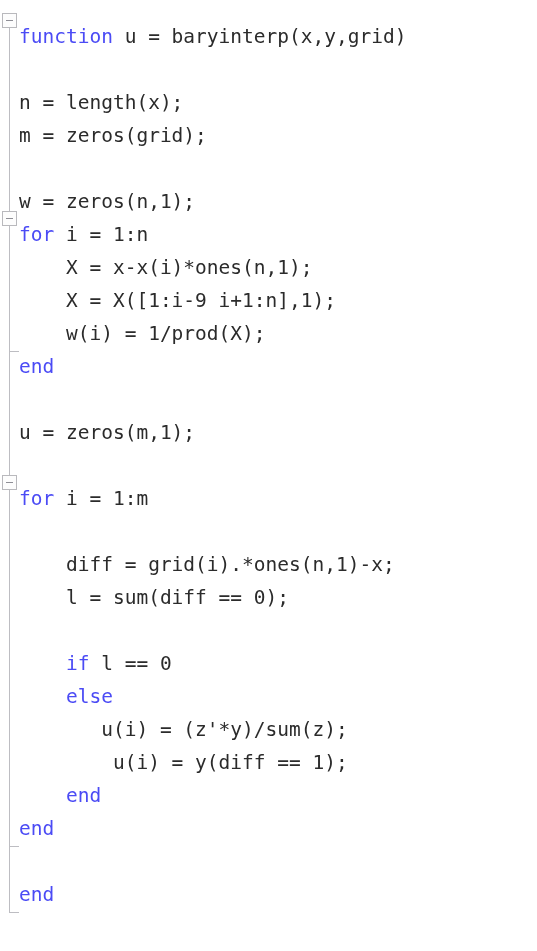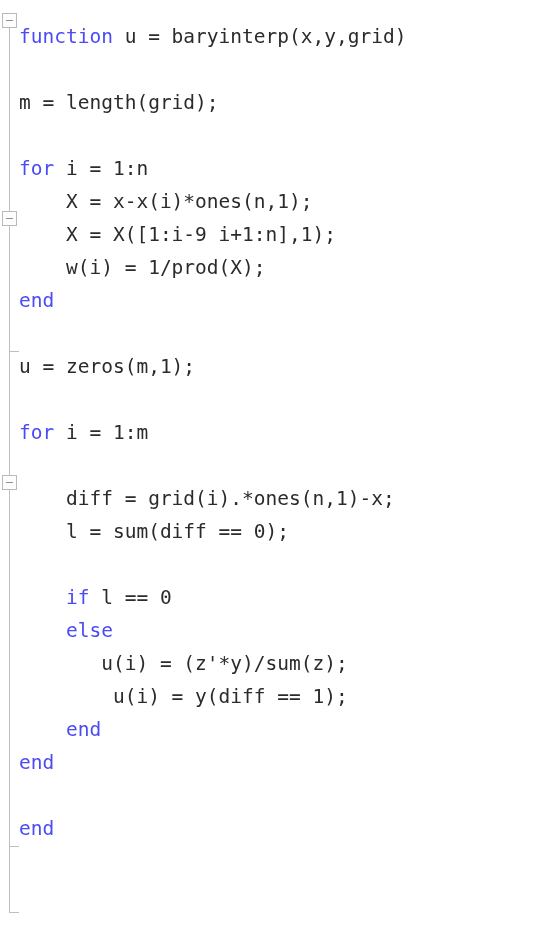--- a/index.html
+++ b/index.html
@@ -100,22 +100,24 @@
       <div class="fold-line" style="left: 9px; top: 226px; height: 125px;"></div>
       <div class="fold-tick" style="left: 9px; top: 351px; width: 10px;"></div>
       <div class="fold-box hit" style="left: 2px; top: 475px;"></div>
       <div class="fold-line" style="left: 9px; top: 490px; height: 356px;"></div>
       <div class="fold-tick" style="left: 9px; top: 846px; width: 10px;"></div>
     </div>
 
   <div id="code-area">
       <div class="code-line"><span class="tok-kw">function</span><span class="tok-plain"> u = baryinterp(x,y,grid)</span></div>
       <div class="code-line">&nbsp;</div>
-      <div class="code-line"><span class="tok-plain">m = length(grid);</span></div>
+      <div class="code-line"><span class="tok-plain">n = length(x);</span></div>
+      <div class="code-line"><span class="tok-plain">m = zeros(grid);</span></div>
       <div class="code-line">&nbsp;</div>
+      <div class="code-line"><span class="tok-plain">w = zeros(n,1);</span></div>
       <div class="code-line"><span class="tok-kw">for</span><span class="tok-plain"> i = 1:n</span></div>
       <div class="code-line"><span class="tok-plain">    X = x-x(i)*ones(n,1);</span></div>
       <div class="code-line"><span class="tok-plain">    X = X([1:i-9 i+1:n],1);</span></div>
       <div class="code-line"><span class="tok-plain">    w(i) = 1/prod(X);</span></div>
       <div class="code-line"><span class="tok-kw">end</span></div>
       <div class="code-line">&nbsp;</div>
       <div class="code-line"><span class="tok-plain">u = zeros(m,1);</span></div>
       <div class="code-line">&nbsp;</div>
       <div class="code-line"><span class="tok-kw">for</span><span class="tok-plain"> i = 1:m</span></div>
       <div class="code-line">&nbsp;</div>

